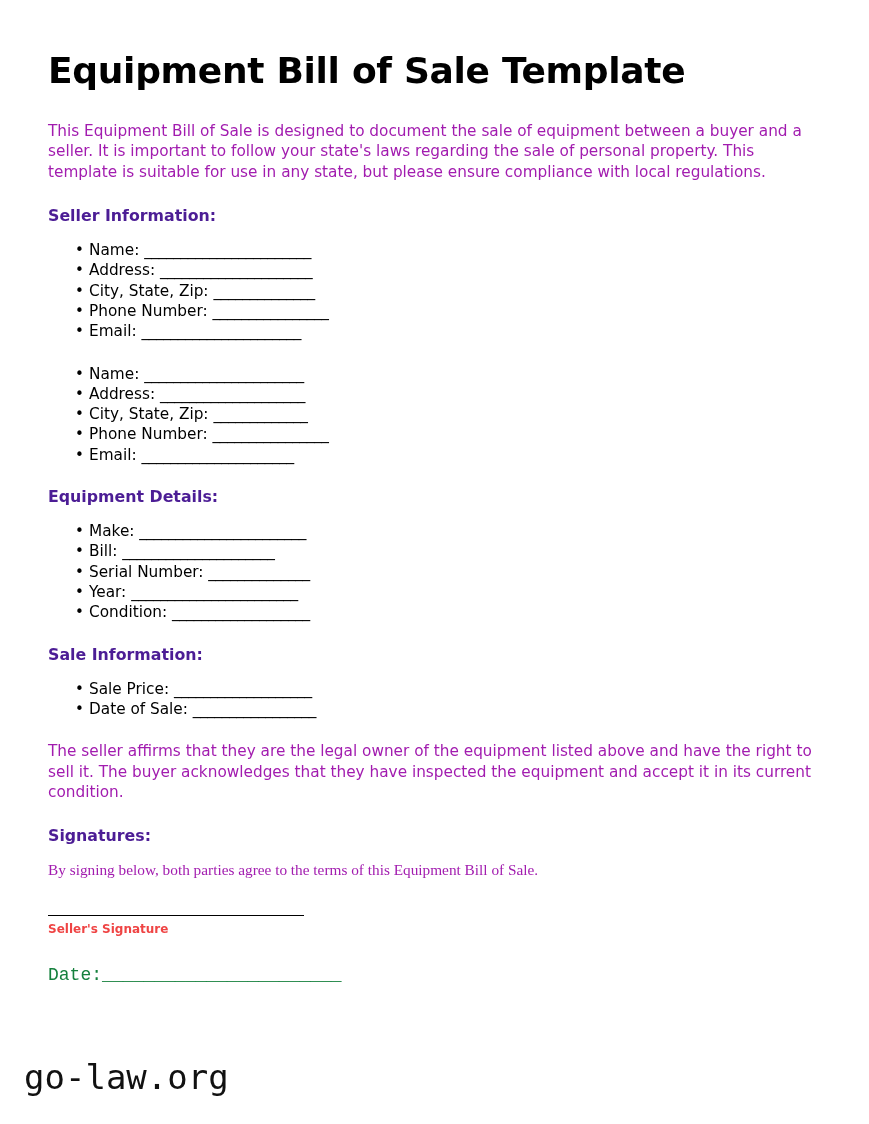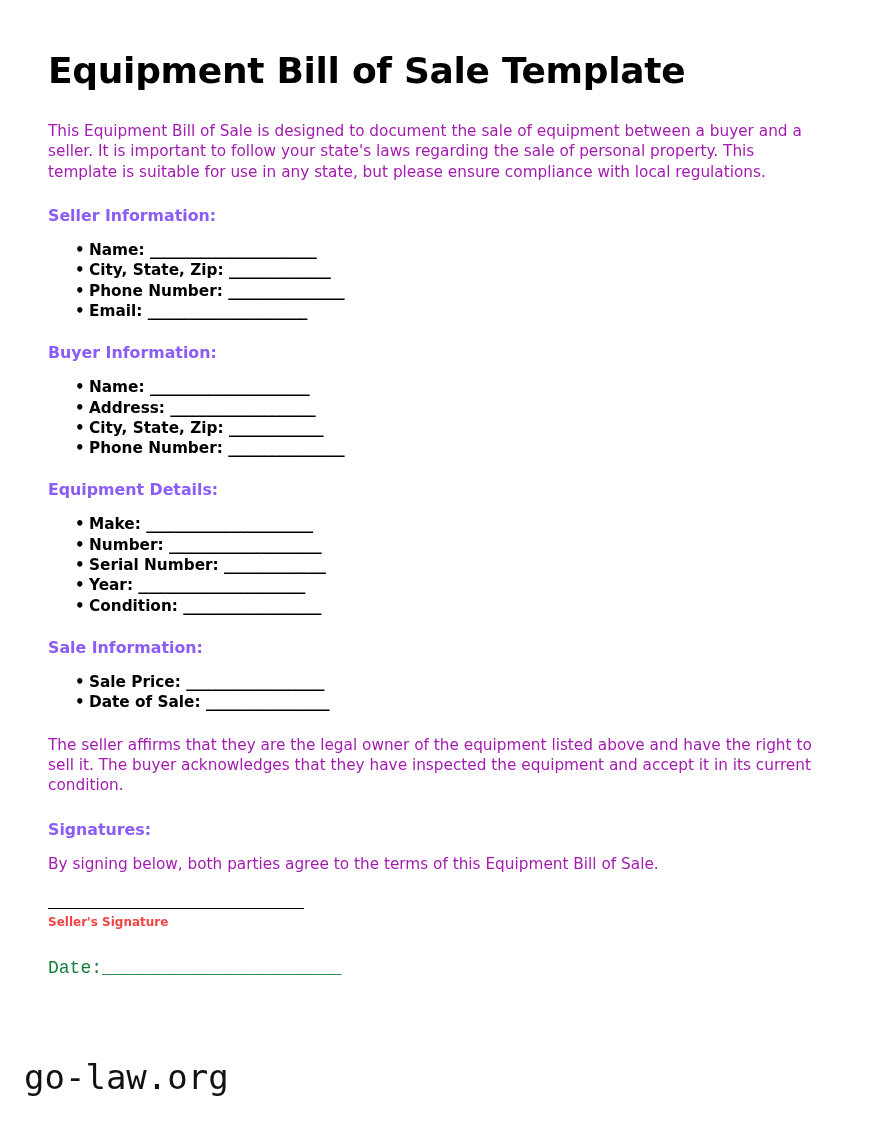--- a/index.html
+++ b/index.html
@@ -46,37 +46,36 @@
   }
 
   
   .para {
     font-size: 15.3px;
     line-height: 20.4px;
     margin: 0 0 24px 0;
     color: #a21caf;
     text-align: left;
   }
-  .para.tight { margin-bottom: 10px; }
+  .para.tight { margin-bottom: 10px; font-family: Liberation Serif, serif; }
 
   
   .section-heading {
     font-size: 15.8px;
     font-weight: bold;
     line-height: 20px;
     margin: 0 0 14px 0;
-    color: #8b5cf6;
+    color: #4c1d95;
   }
 
   
   ul.field-list {
     list-style: none;
     margin: 0 0 22px 0;
     padding: 0;
-    font-weight: bold;
   }
   ul.field-list li {
     position: relative;
     padding-left: 41px;
     font-size: 15.3px;
     line-height: 20.3px;
     white-space: nowrap;
     color: #000;
   }
   ul.field-list li::before {
@@ -140,37 +139,38 @@
 
   <div id="content">
 
     <h1 class="doc-title">Equipment Bill of Sale Template</h1>
 
     <p class="para">This Equipment Bill of Sale is designed to document the sale of equipment between a buyer and a seller. It is important to follow your state's laws regarding the sale of personal property. This template is suitable for use in any state, but please ensure compliance with local regulations.</p>
 
     <h2 class="section-heading">Seller Information:</h2>
     <ul class="field-list">
       <li><span>Name:</span> <span class="blank">_______________________</span></li>
+      <li><span>Address:</span> <span class="blank">_____________________</span></li>
       <li><span>City, State, Zip:</span> <span class="blank">______________</span></li>
       <li><span>Phone Number:</span> <span class="blank">________________</span></li>
       <li><span>Email:</span> <span class="blank">______________________</span></li>
     </ul>
 
-    <h2 class="section-heading">Buyer Information:</h2>
     <ul class="field-list">
       <li><span>Name:</span> <span class="blank">______________________</span></li>
       <li><span>Address:</span> <span class="blank">____________________</span></li>
       <li><span>City, State, Zip:</span> <span class="blank">_____________</span></li>
       <li><span>Phone Number:</span> <span class="blank">________________</span></li>
+      <li><span>Email:</span> <span class="blank">_____________________</span></li>
     </ul>
 
     <h2 class="section-heading">Equipment Details:</h2>
     <ul class="field-list">
       <li><span>Make:</span> <span class="blank">_______________________</span></li>
-      <li><span>Number:</span> <span class="blank">_____________________</span></li>
+      <li><span>Bill:</span> <span class="blank">_____________________</span></li>
       <li><span>Serial Number:</span> <span class="blank">______________</span></li>
       <li><span>Year:</span> <span class="blank">_______________________</span></li>
       <li><span>Condition:</span> <span class="blank">___________________</span></li>
     </ul>
 
     <h2 class="section-heading">Sale Information:</h2>
     <ul class="field-list">
       <li><span>Sale Price:</span> <span class="blank">___________________</span></li>
       <li><span>Date of Sale:</span> <span class="blank">_________________</span></li>
     </ul>

